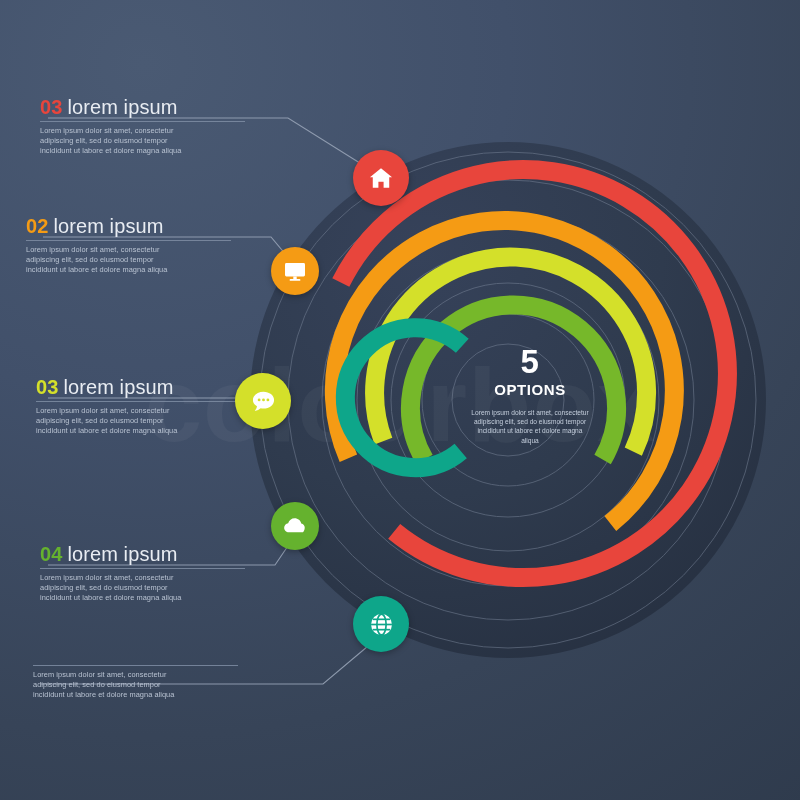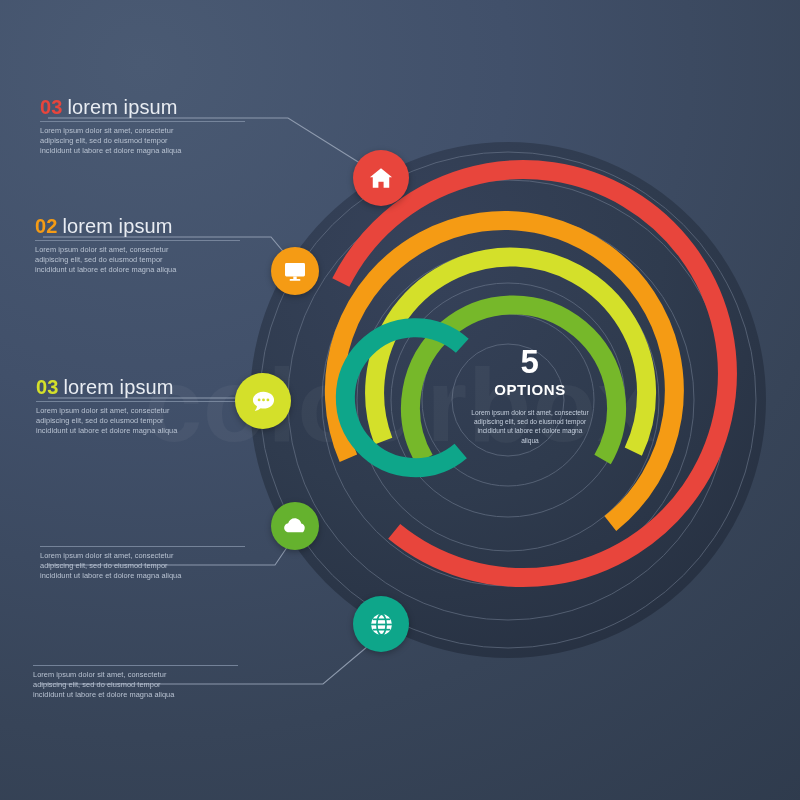--- a/index.html
+++ b/index.html
@@ -52,21 +52,21 @@
   .label-body {
     margin-top: 4px;
     font-size: 7.4px;
     line-height: 10.2px;
     color: #b9c3d2;
     letter-spacing: .05px;
     width: 150px;
   }
 
   #lb1 { left: 40px; top: 96px; }
-  #lb2 { left: 35px; top: 215px; }
+  #lb2 { left: 26px; top: 215px; }
   #lb3 { left: 24px; top: 376px; margin-left: 12px; }
   #lb4 { left: 40px; top: 543px; }
   #lb5 { left: 33px; top: 662px; }
 
   
   .badge {
     position: absolute;
     border-radius: 50%;
     display: flex;
     align-items: center;
@@ -195,20 +195,23 @@
 
     <div class="label-block" id="lb3">
       <div class="label-head">
         <span class="label-num" style="color: rgb(212, 224, 42);">03</span><span>lorem ipsum</span>
       </div>
       <div class="label-rule"></div>
       <div class="label-body">Lorem ipsum dolor sit amet, consectetur adipiscing elit, sed do eiusmod tempor incididunt ut labore et dolore magna aliqua</div>
     </div>
 
     <div class="label-block" id="lb4">
+      <div class="label-head">
+        <span class="label-num" style="color: rgb(101, 178, 46);">04</span><span>lorem ipsum</span>
+      </div>
       <div class="label-rule"></div>
       <div class="label-body">Lorem ipsum dolor sit amet, consectetur adipiscing elit, sed do eiusmod tempor incididunt ut labore et dolore magna aliqua</div>
     </div>
 
     <div class="label-block" id="lb5">
       <div class="label-rule"></div>
       <div class="label-body">Lorem ipsum dolor sit amet, consectetur adipiscing elit, sed do eiusmod tempor incididunt ut labore et dolore magna aliqua</div>
     </div>
   </div>
 

